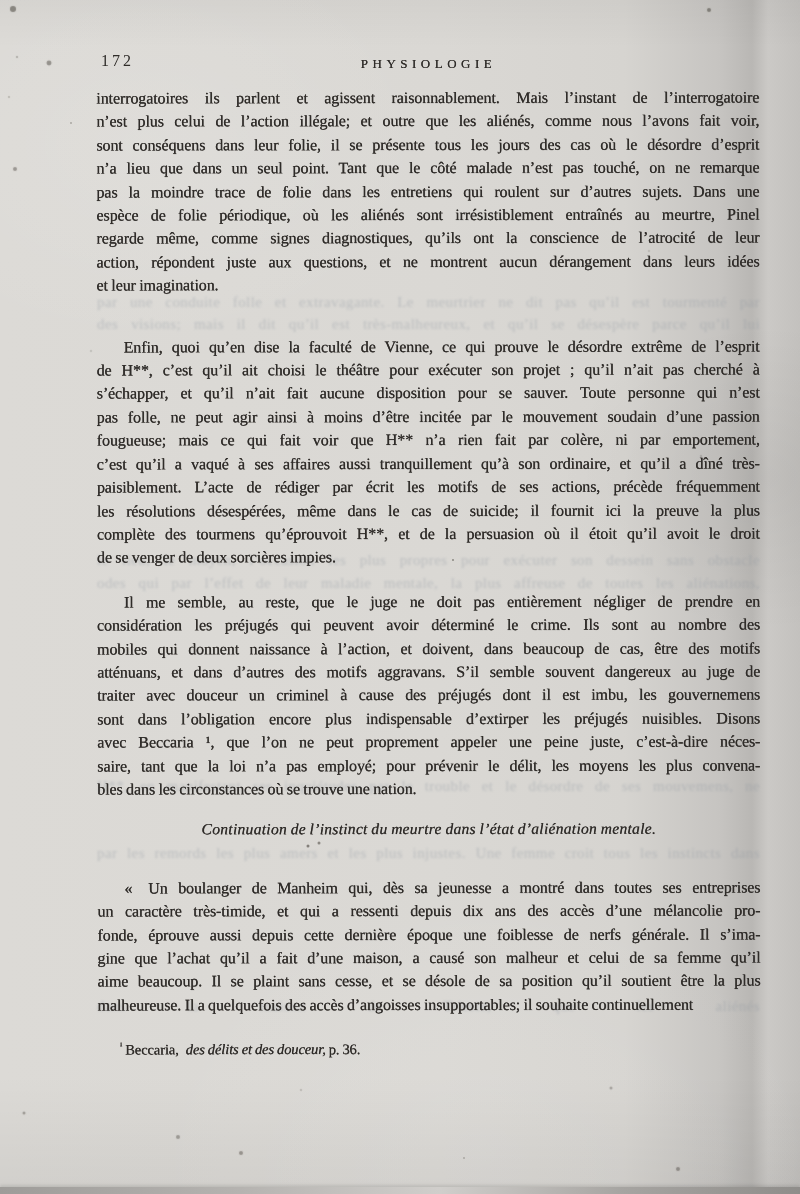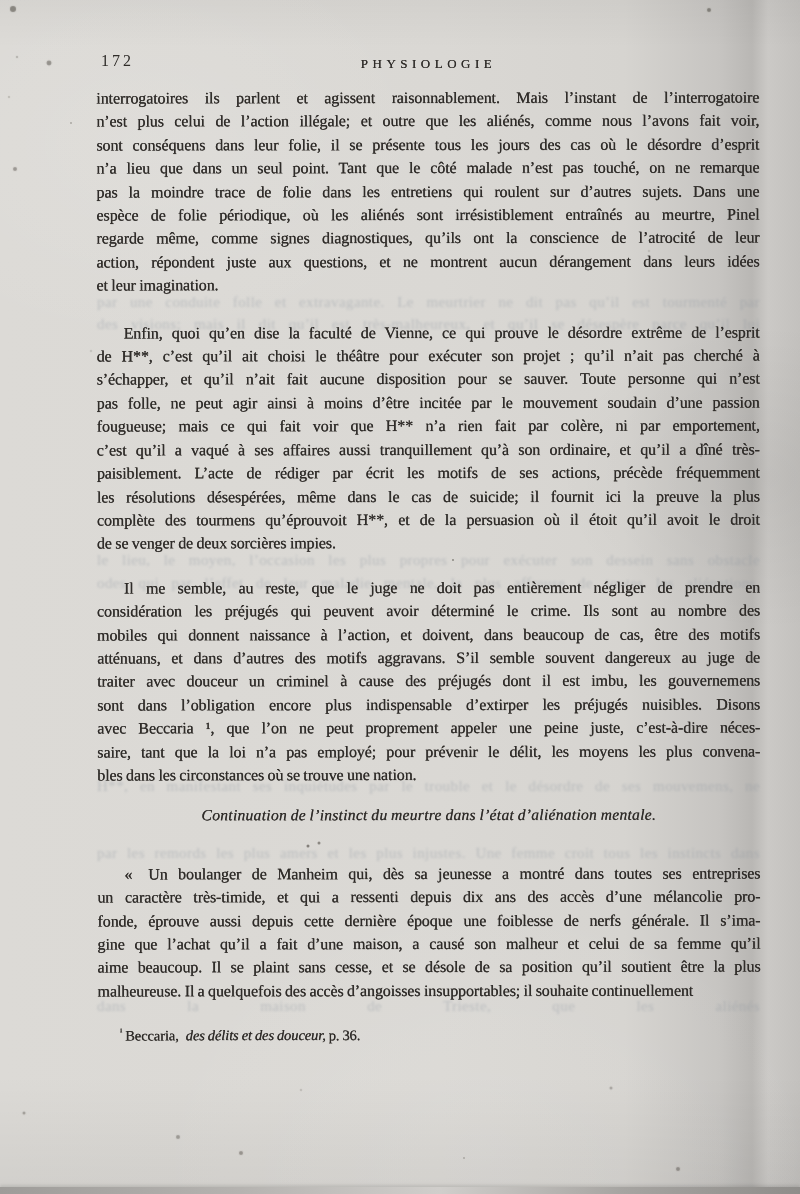--- a/index.html
+++ b/index.html
@@ -46,21 +46,21 @@
   .text-block{
     position:absolute;left:97px;top:86px;width:663px;
     font-size:16px;line-height:23.4px;
     letter-spacing:-0.1px;word-spacing:-0.5px;
     text-shadow:0 0 0.5px rgba(47,44,41,0.85), 0.3px 0.3px 0.6px rgba(47,44,41,0.3);
     transform:rotate(-0.08deg);
   }
   .line{text-align:justify;text-align-last:justify;white-space:nowrap;}
   .line.last{text-align-last:left;white-space:normal;}
   .line.indent{text-indent:27px;}
-  .para-2{margin-top:24px;}
+  .para-2{margin-top:38px;}
   .para-3{margin-top:21px;}
   .section-heading{
     margin-top:17px;
     text-align:center;font-style:italic;font-size:15.5px;letter-spacing:0.3px;
   }
   .quote-para{margin-top:35px;}
   .footnote{
     margin-top:18px;padding-left:22px;font-size:14.5px;
   }
   .footnote .fn-marker{font-size:9px;vertical-align:super;margin-right:3px;}

